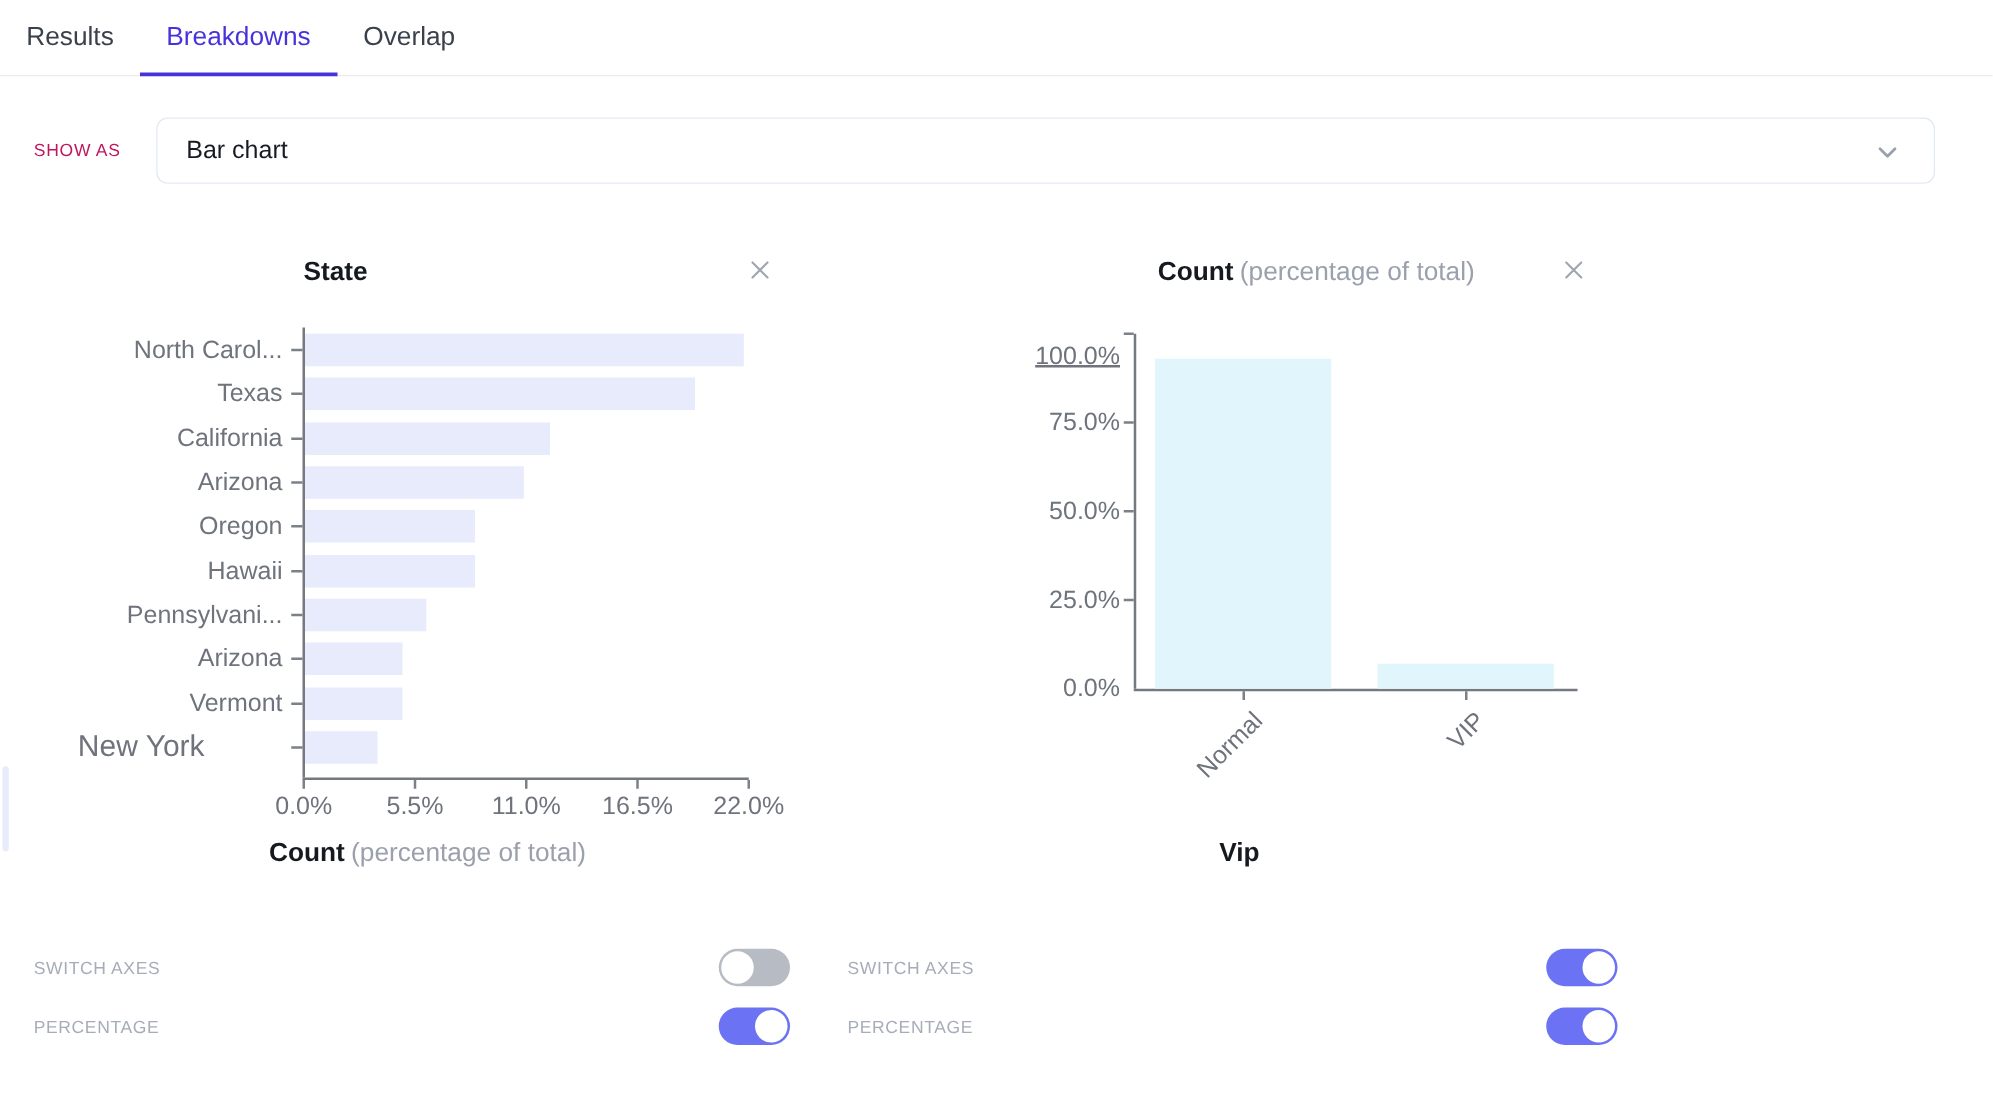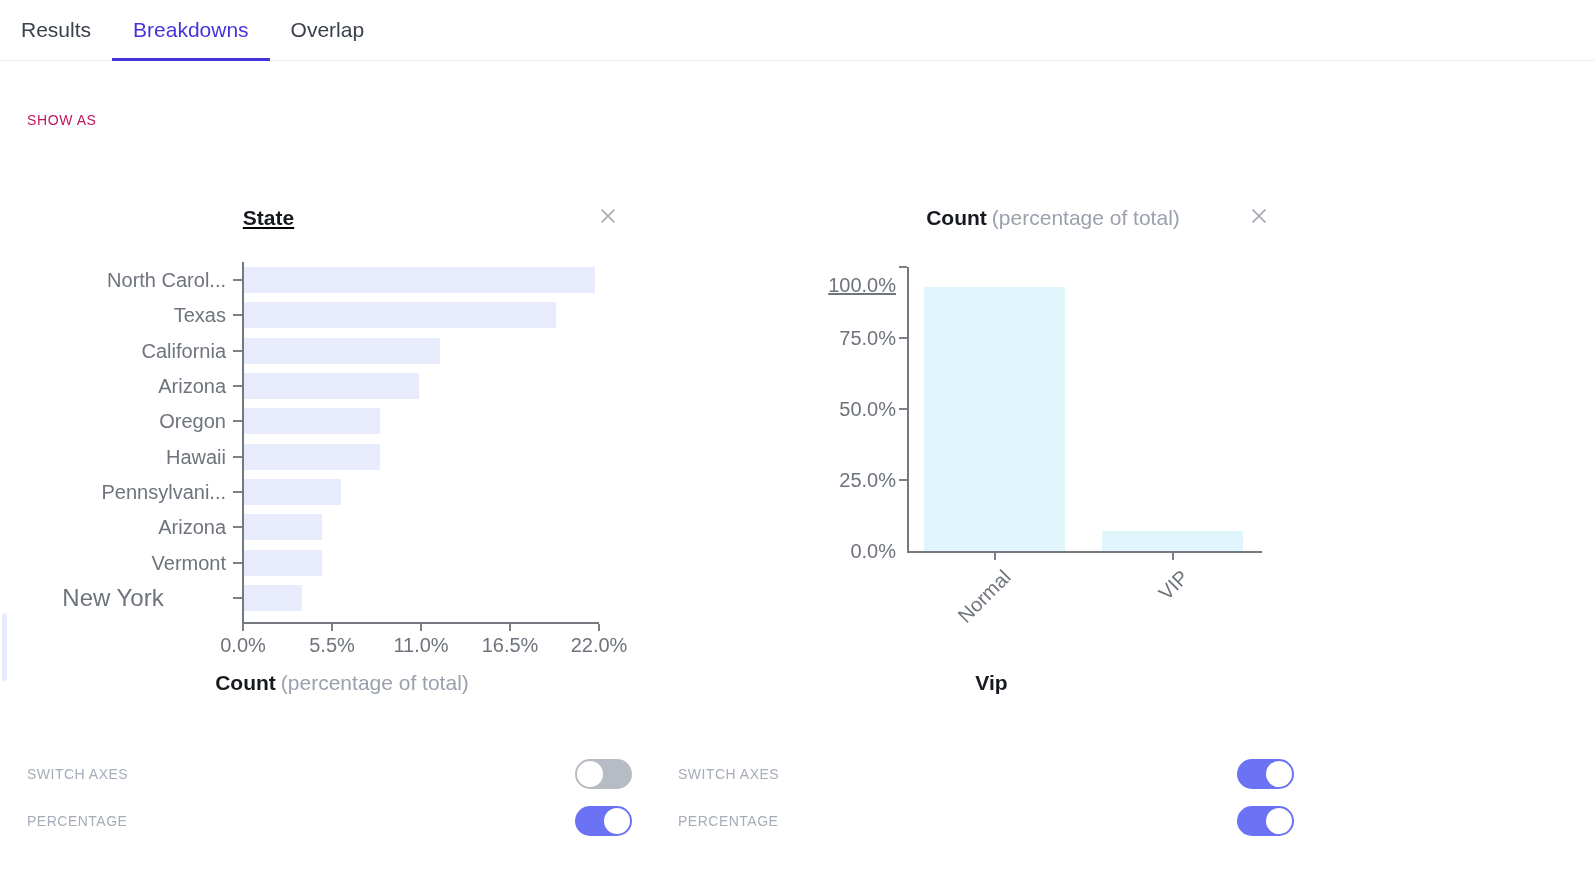--- a/index.html
+++ b/index.html
@@ -55,23 +55,29 @@
 
 <div class="page">
 
   <header class="tabbar">
     <div class="tab">Results</div>
     <div class="tab active">Breakdowns</div>
     <div class="tab">Overlap</div>
   </header>
 
   <span class="showas-label">SHOW AS</span>
+  <div class="dropdown">
+    <span class="dropdown-value">Bar chart</span>
+    <svg class="dropdown-chevron" width="22" height="22" viewBox="0 0 22 22">
+      <path d="M5 8 L11 14 L17 8" fill="none" stroke="#9aa1ad" stroke-width="2.2" stroke-linecap="round" stroke-linejoin="round"></path>
+    </svg>
+  </div>
 
   <section class="panel panel-left" id="panel0">
-    <div class="chart-title" style="left:271px;text-decoration:underline;">
+    <div class="chart-title" style="left:271px;">
       <span class="t-bold">State</span><span class="t-gray"></span>
     </div>
     <svg class="close-btn" style="left:596px;top:9px;" width="24" height="24" viewBox="0 0 24 24">
       <path d="M6 6 L18 18 M18 6 L6 18" stroke="#9fa6b2" stroke-width="1.7" stroke-linecap="round"></path>
     </svg>
     <div id="plot0"></div>
     <div class="axis-title" style="left:92px;">
       <span class="t-bold">Count</span><span class="t-gray">(percentage of total)</span>
     </div>
   <div class="tick-text" style="position: absolute; left: 0px; width: 226px; top: 73px; text-align: right; font-size: 20px; color: rgb(110, 115, 124); line-height: 24px; white-space: nowrap;">North Carol...</div>

